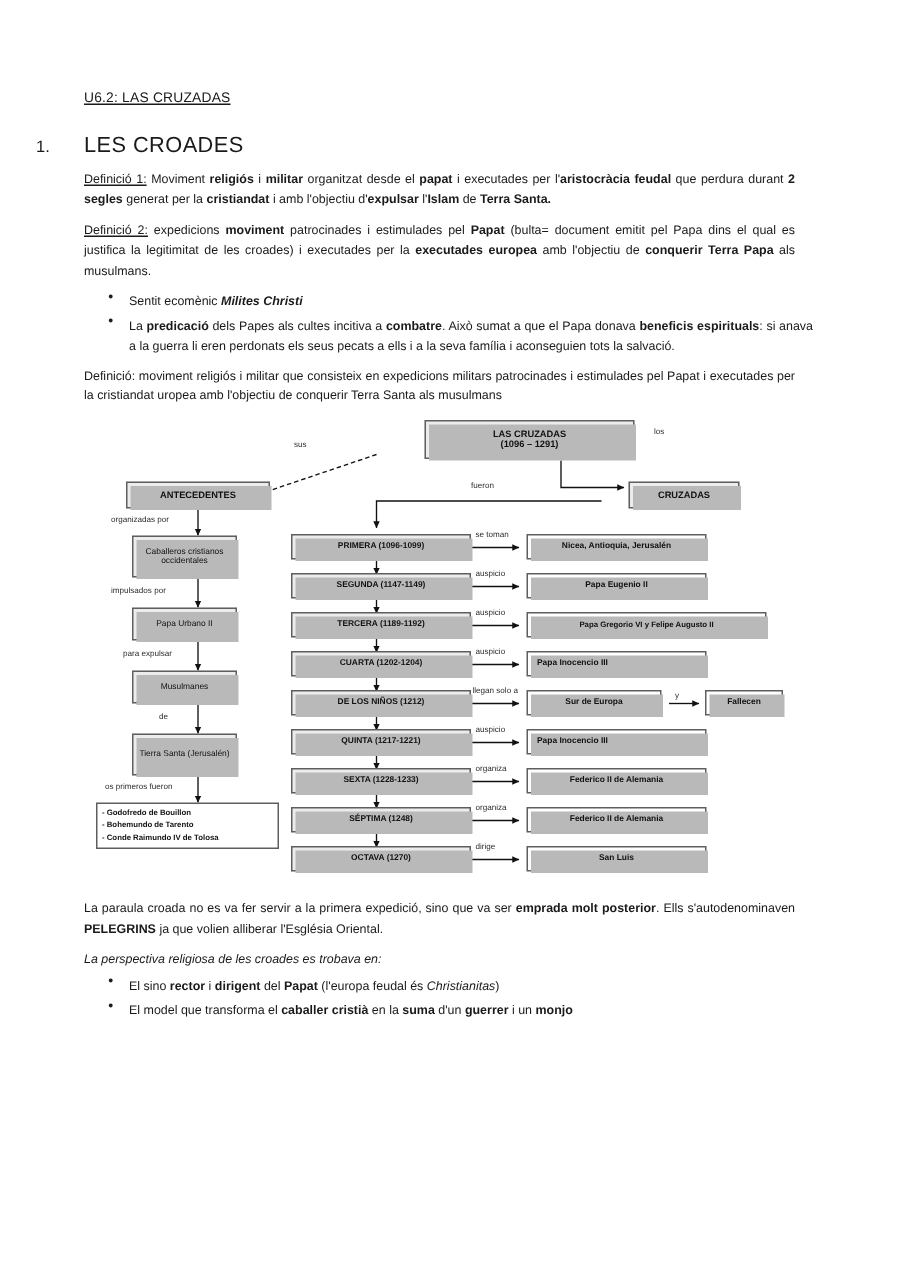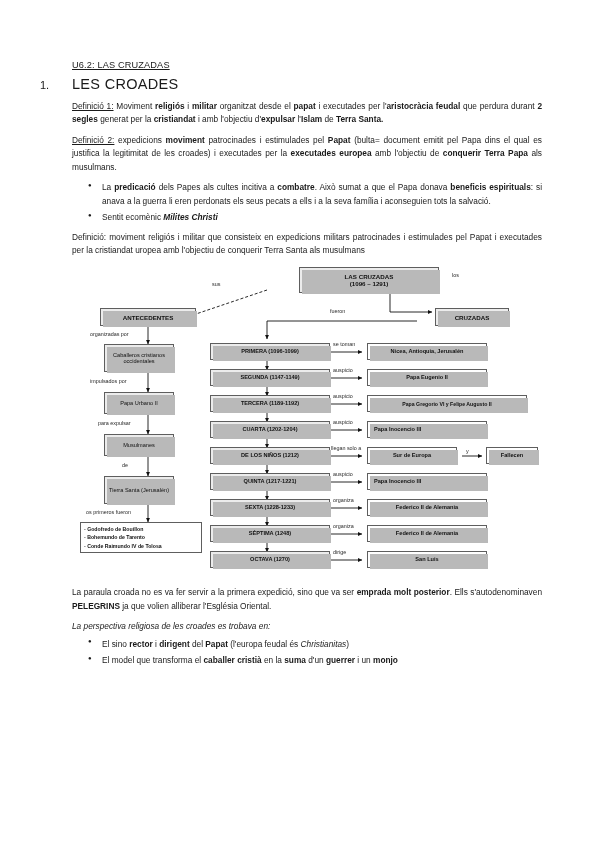--- a/index.html
+++ b/index.html
@@ -9,21 +9,21 @@
   }
   body {
     width: 600px; height: 848px;
     font-family: "Liberation Sans", sans-serif;
     color: #1a1a1a;
     position: relative;
     overflow: hidden;
   }
   .page {
     width: 600px; height: 848px;
-    padding: 60px 58px 40px 40px;
+    padding: 60px 58px 40px 24px;
     position: relative;
   }
 
   
   .doc-title {
     font-size: 9.2px;
     text-decoration: underline;
     margin: 0 0 6px 32px;
     letter-spacing: .15px;
   }
@@ -32,28 +32,29 @@
     align-items: baseline;
     margin: 0 0 8px 0;
   }
   .h1-num {
     width: 32px;
     font-size: 11px;
   }
   .h1-text {
     font-size: 14.5px;
     letter-spacing: .3px;
+    margin-top: 13px;
   }
 
   
   .para {
     font-size: 8.3px;
     line-height: 1.62;
     text-align: justify;
-    margin: 0 0 7px 32px;
+    margin: 0 12px 7px 32px;
   }
   .para.tight { margin-bottom: 4px; font-style: italic; }
   .lbl-u { text-decoration: underline; }
   b { font-weight: bold; }
   i { font-style: italic; }
 
   ul.bullets {
     margin: 0 0 6px 0;
     padding: 0 0 0 62px;
     list-style: none;
@@ -144,22 +145,22 @@
   <div class="h1-row">
     <span class="h1-num">1.</span>
     <span class="h1-text">LES CROADES</span>
   </div>
 
   <p class="para"><span class="lbl-u">Definició 1:</span><span> Moviment </span><b>religiós</b><span> i </span><b>militar</b><span> organitzat desde el </span><b>papat</b><span> i executades per l'</span><b>aristocràcia feudal</b><span> que perdura durant </span><b>2 segles</b><span> generat per  la </span><b>cristiandat</b><span> i amb l'objectiu d'</span><b>expulsar</b><span> l'</span><b>Islam</b><span> de </span><b>Terra Santa.</b></p>
 
   <p class="para"><span class="lbl-u">Definició 2:</span><span> expedicions </span><b>moviment</b><span> patrocinades i estimulades pel </span><b>Papat</b><span> (bulta= document emitit pel Papa dins el qual es justifica la legitimitat de les croades) i executades per la </span><b>executades europea</b><span> amb l'objectiu de </span><b>conquerir Terra Papa</b><span> als musulmans.</span></p>
 
   <ul class="bullets">
+    <li><span>Sentit ecomènic </span><b><i>Milites Christi</i></b></li>
     <li><span>La </span><b>predicació</b><span> dels Papes als cultes incitiva a </span><b>combatre</b><span>. Això sumat a que el Papa donava </span><b>beneficis espirituals</b><span>: si anava a la guerra li eren perdonats els seus pecats a ells i a la seva família i aconseguien tots la salvació.</span></li>
-    <li><span>Sentit ecomènic </span><b><i>Milites Christi</i></b></li>
   </ul>
 
   <p class="para">Definició: moviment religiós i militar que consisteix en expedicions militars patrocinades i estimulades pel Papat i executades per la cristiandat uropea amb l'objectiu de conquerir Terra Santa als musulmans</p>
 
   <div class="diagram">
 
     <svg viewBox="0 0 490 318">
       <defs>
         <marker id="ar" markerWidth="6" markerHeight="6" refX="5" refY="3" orient="auto">
           <path d="M0,0.6 L5.2,3 L0,5.4 z" fill="#111"></path>

